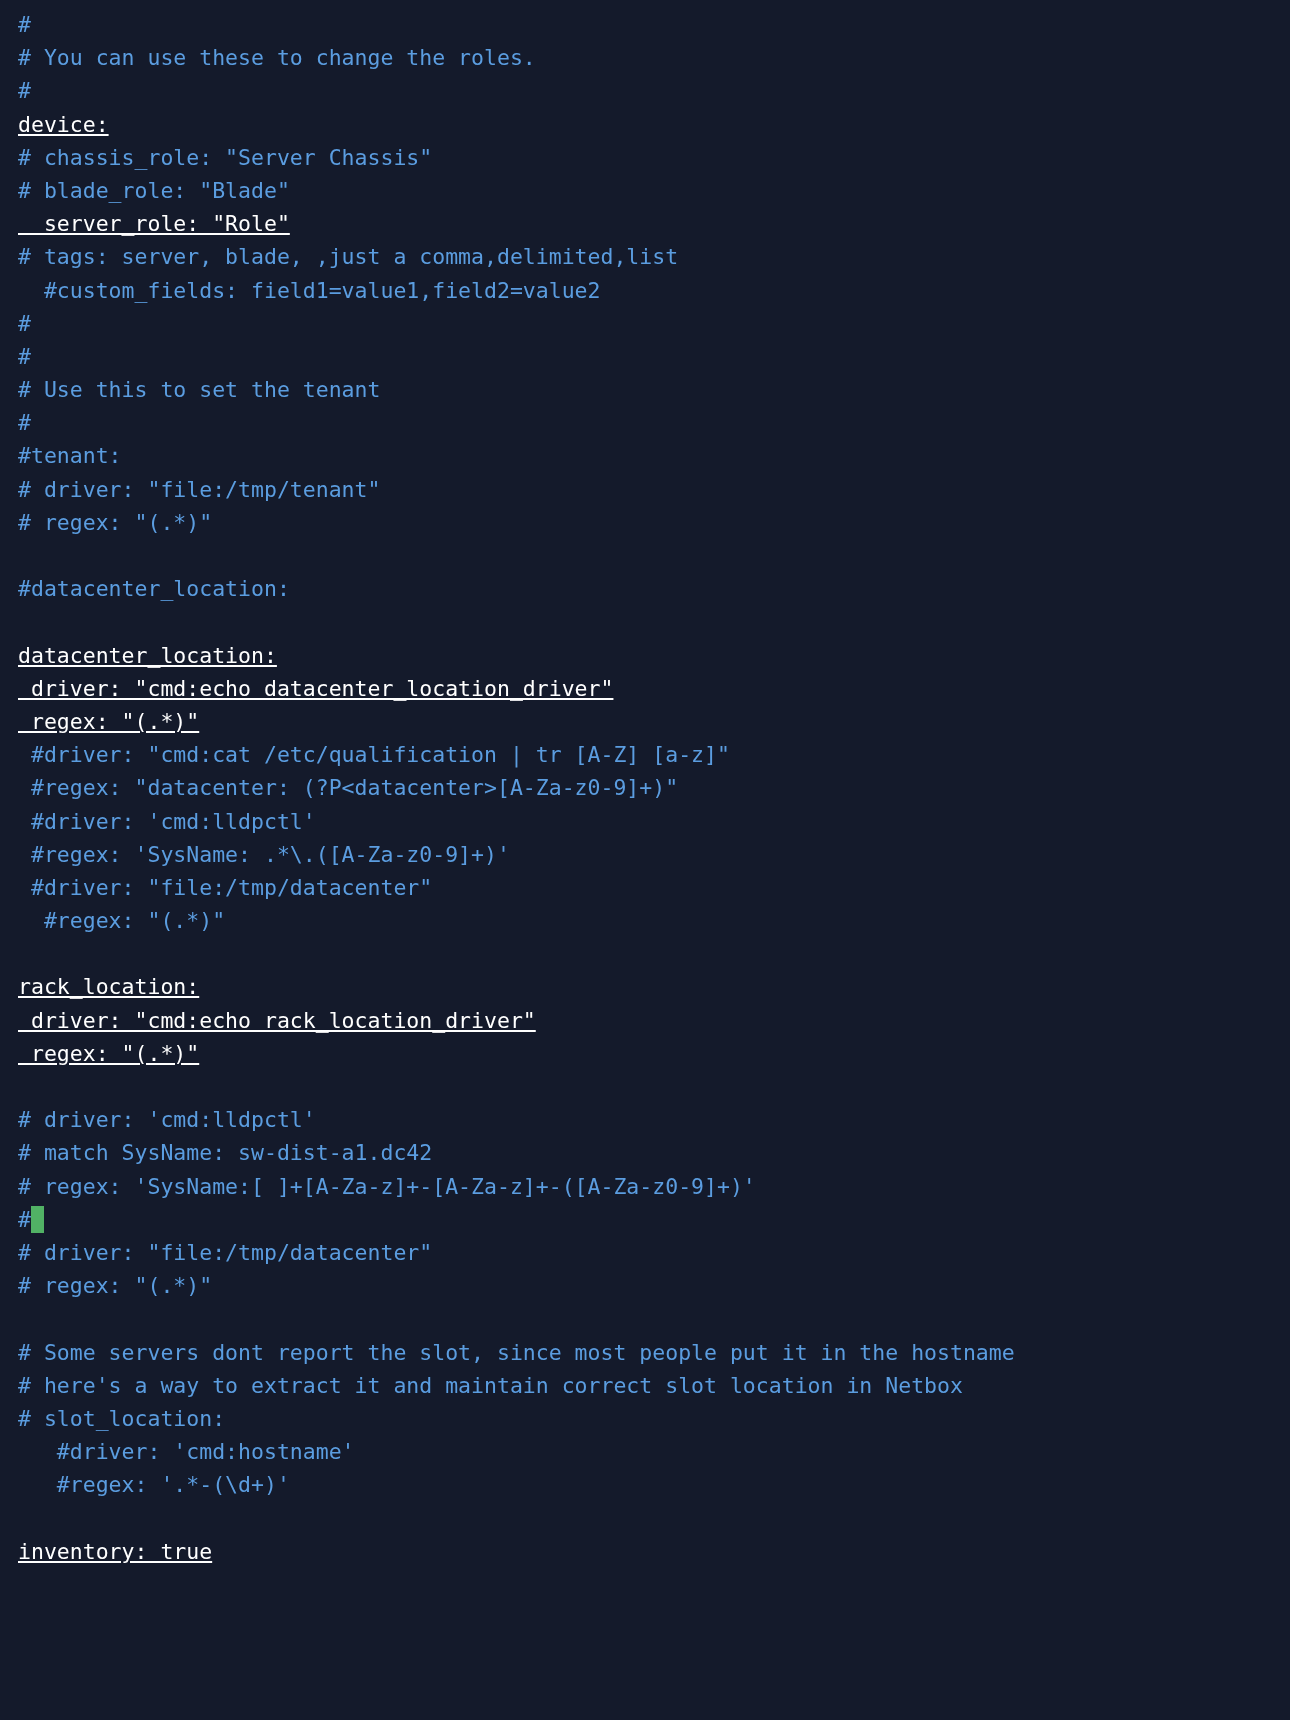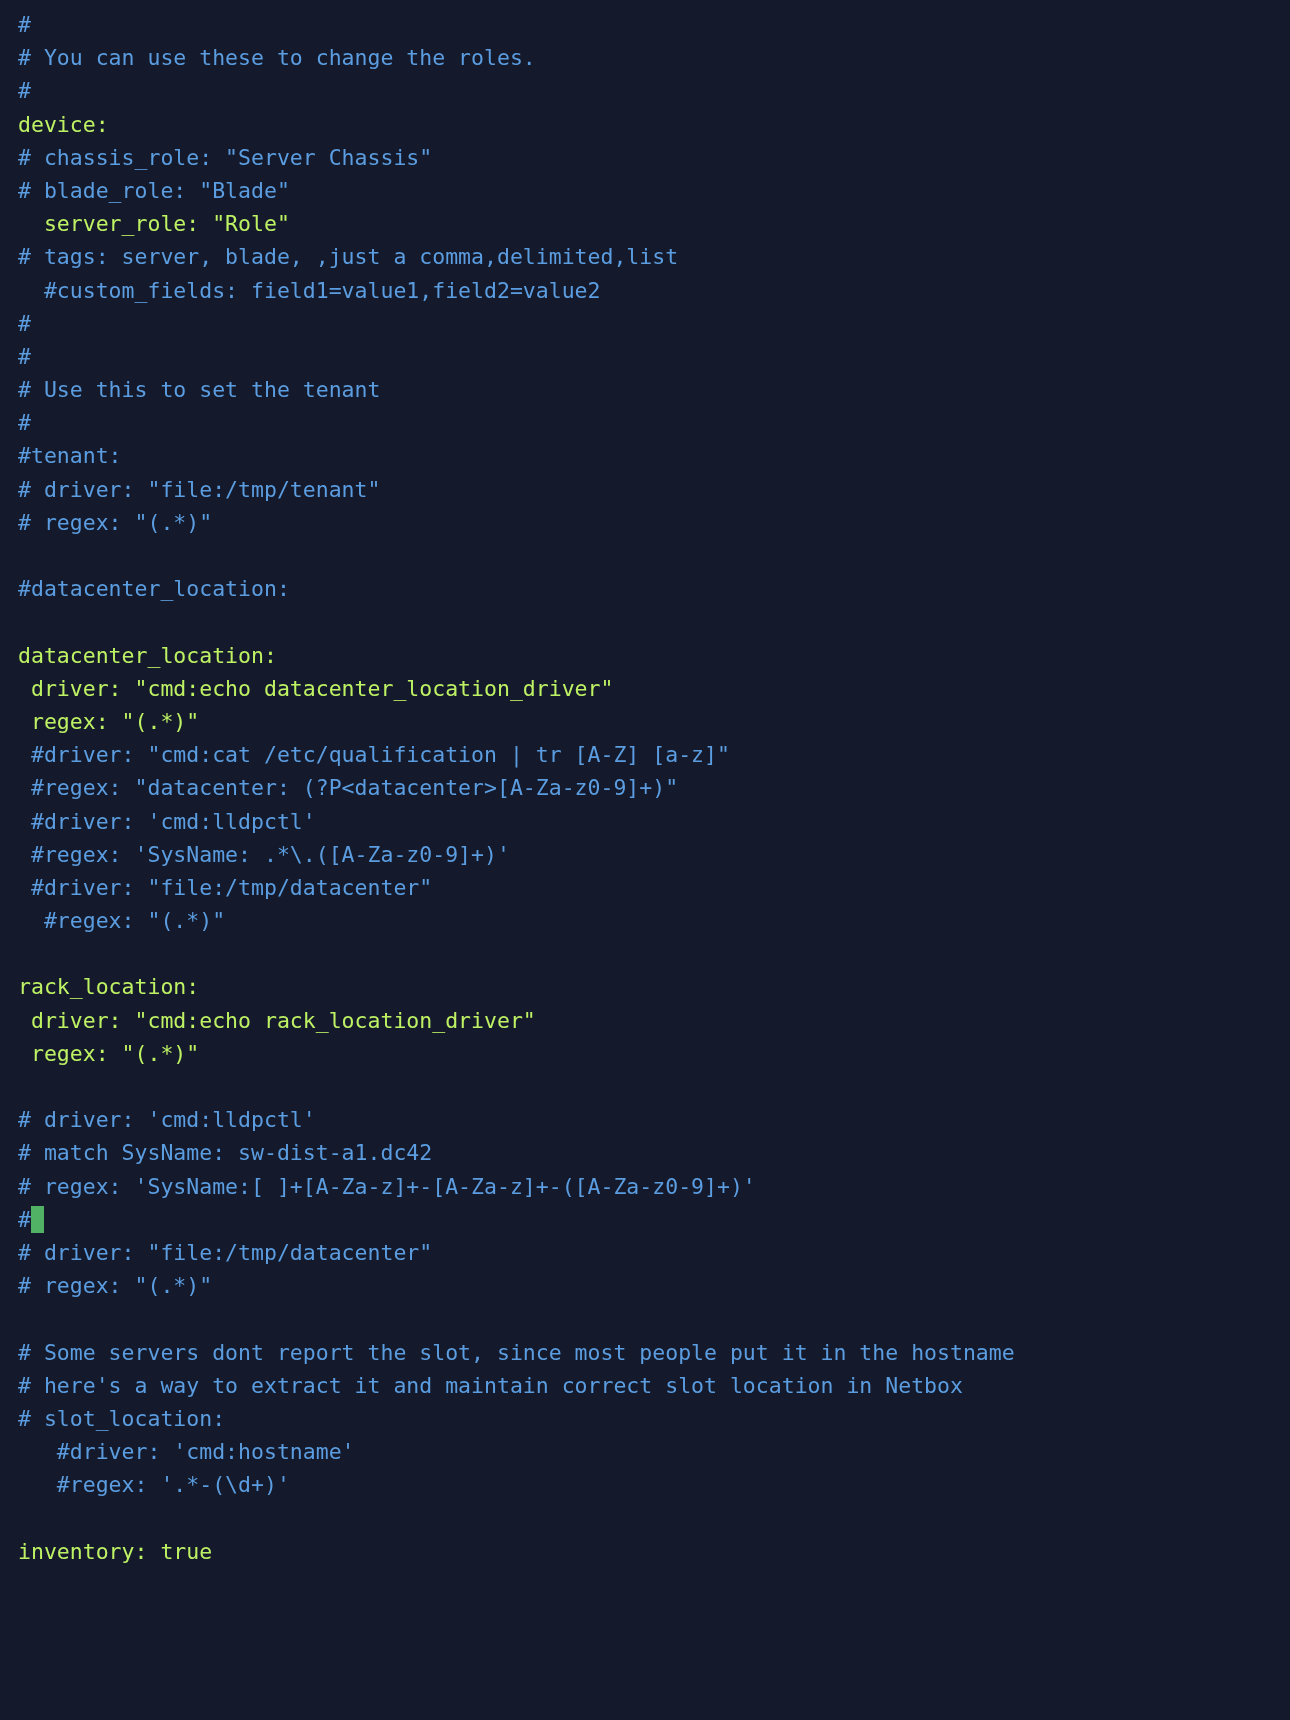--- a/index.html
+++ b/index.html
@@ -32,21 +32,21 @@
     white-space: pre;
     tab-size: 2;
   }
   .line {
     white-space: pre;
     height: 33.2px;
     min-height: 33.2px;
     position: relative;
   }
   .c-comment { color: #5b9de0; }
-  .c-key     { color: #bef264; }
+  .c-key     { color: #ffffff; text-decoration: underline; }
   .c-plain   { color: #c8d0e0; }
   .cursor-block {
     display: inline-block;
     width: 13px;
     height: 27px;
     vertical-align: -6px;
     background: #51b265;
   }
 </style>
 </head>

